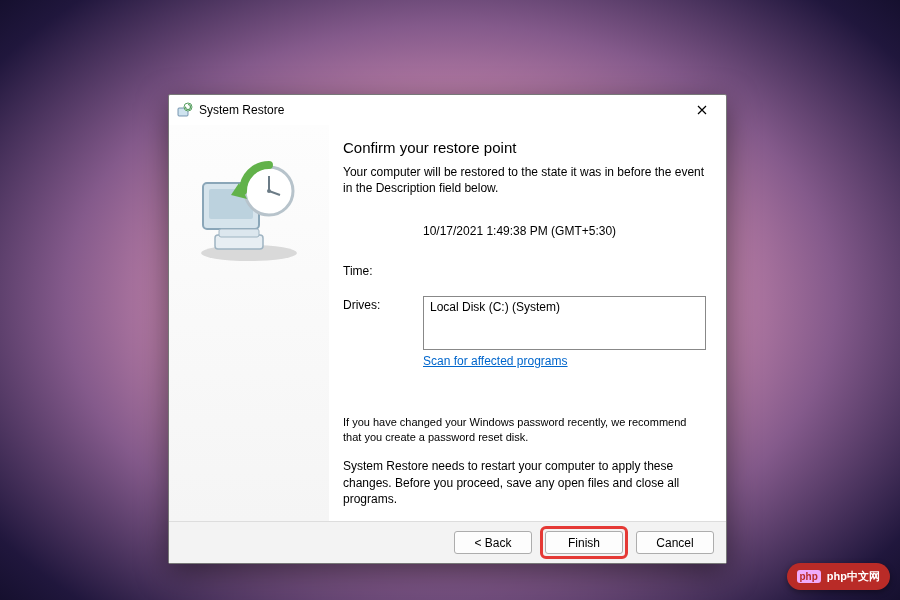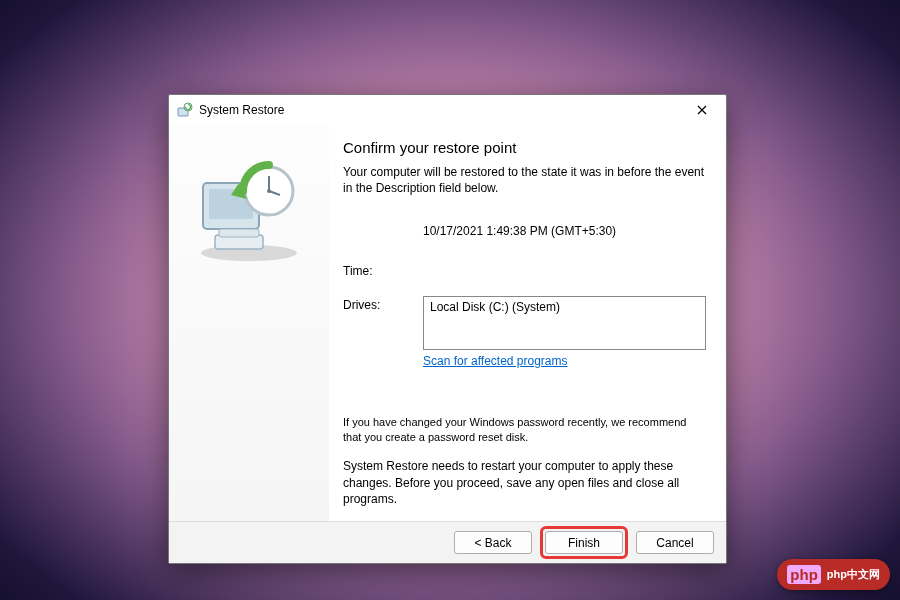--- a/index.html
+++ b/index.html
@@ -212,15 +212,15 @@
   <div class="footer">
     <button class="btn">&lt; Back</button>
     <span class="finish-highlight">
       <button class="btn">Finish</button>
     </span>
     <button class="btn">Cancel</button>
   </div>
 </div>
 
 <div class="badge">
-  <span style="background:#f0abfc;color:#b92b27;border-radius:3px;padding:1px 3px;font-size:15px;font-weight:bold;">php</span>
+  <span style="background:#f0abfc;color:#b92b27;border-radius:3px;padding:1px 3px;font-size:10px;font-weight:bold;">php</span>
   <span>php中文网</span>
 </div>
 
 </body></html>

